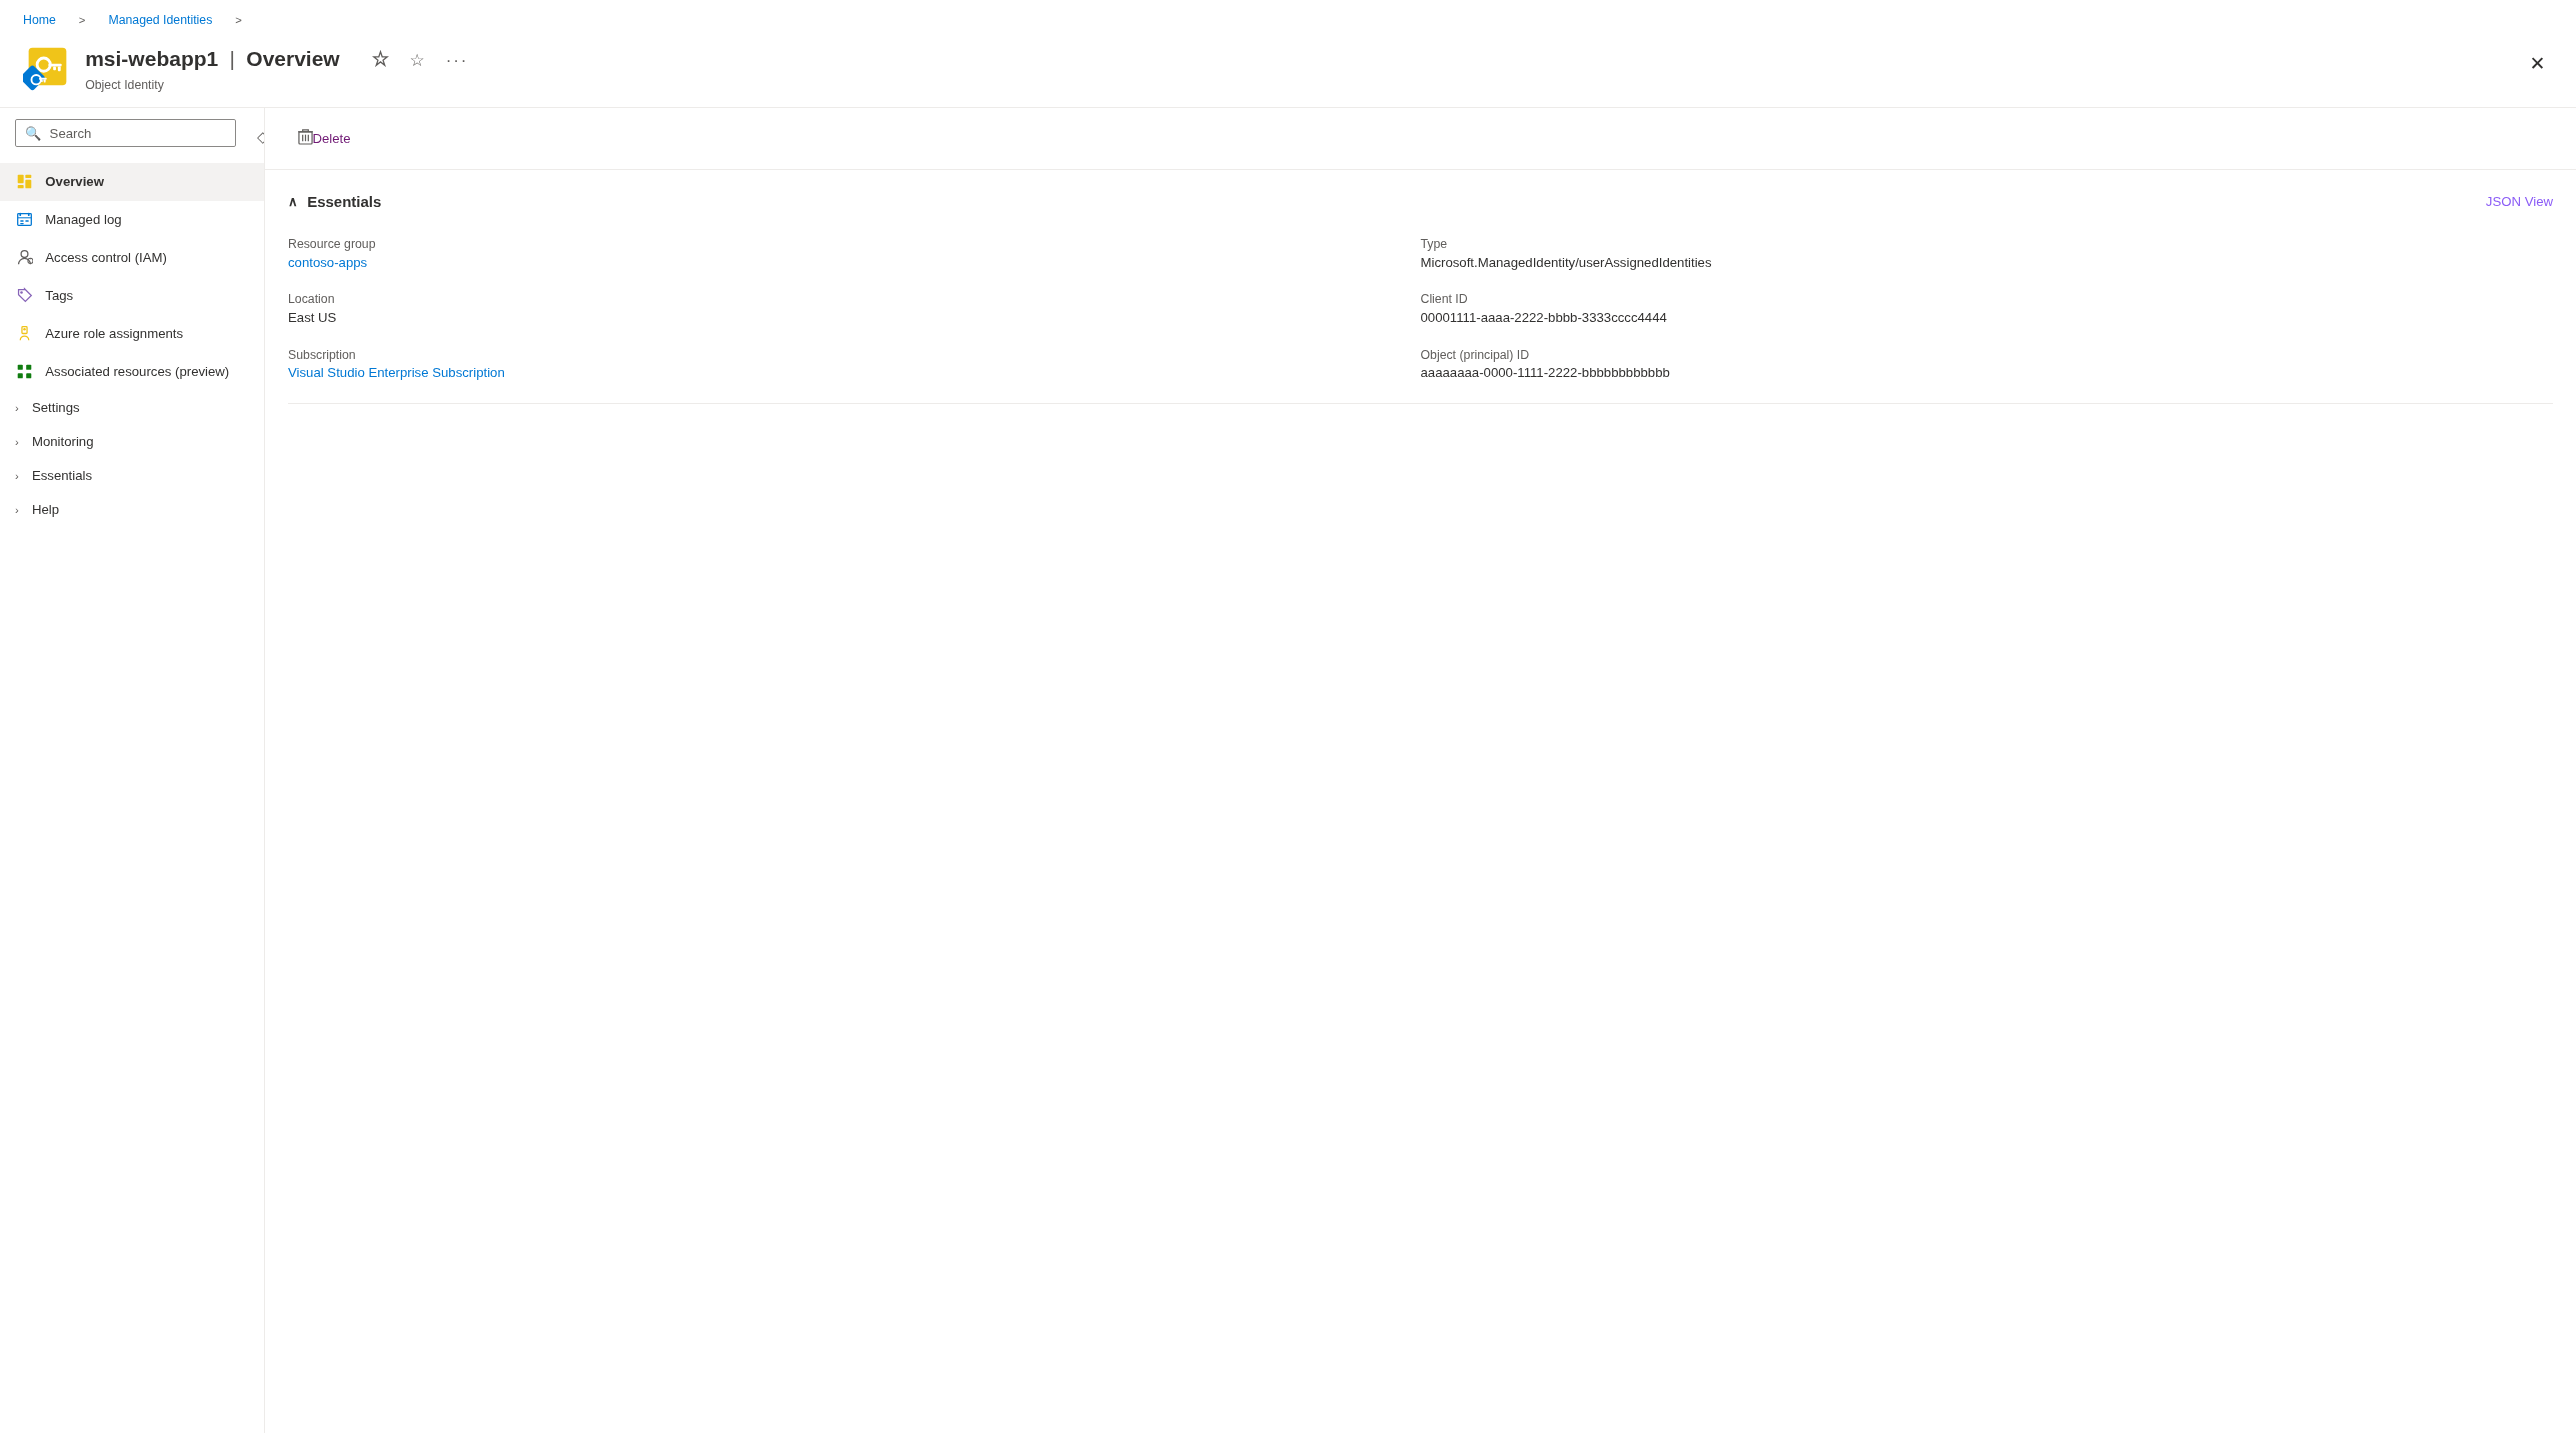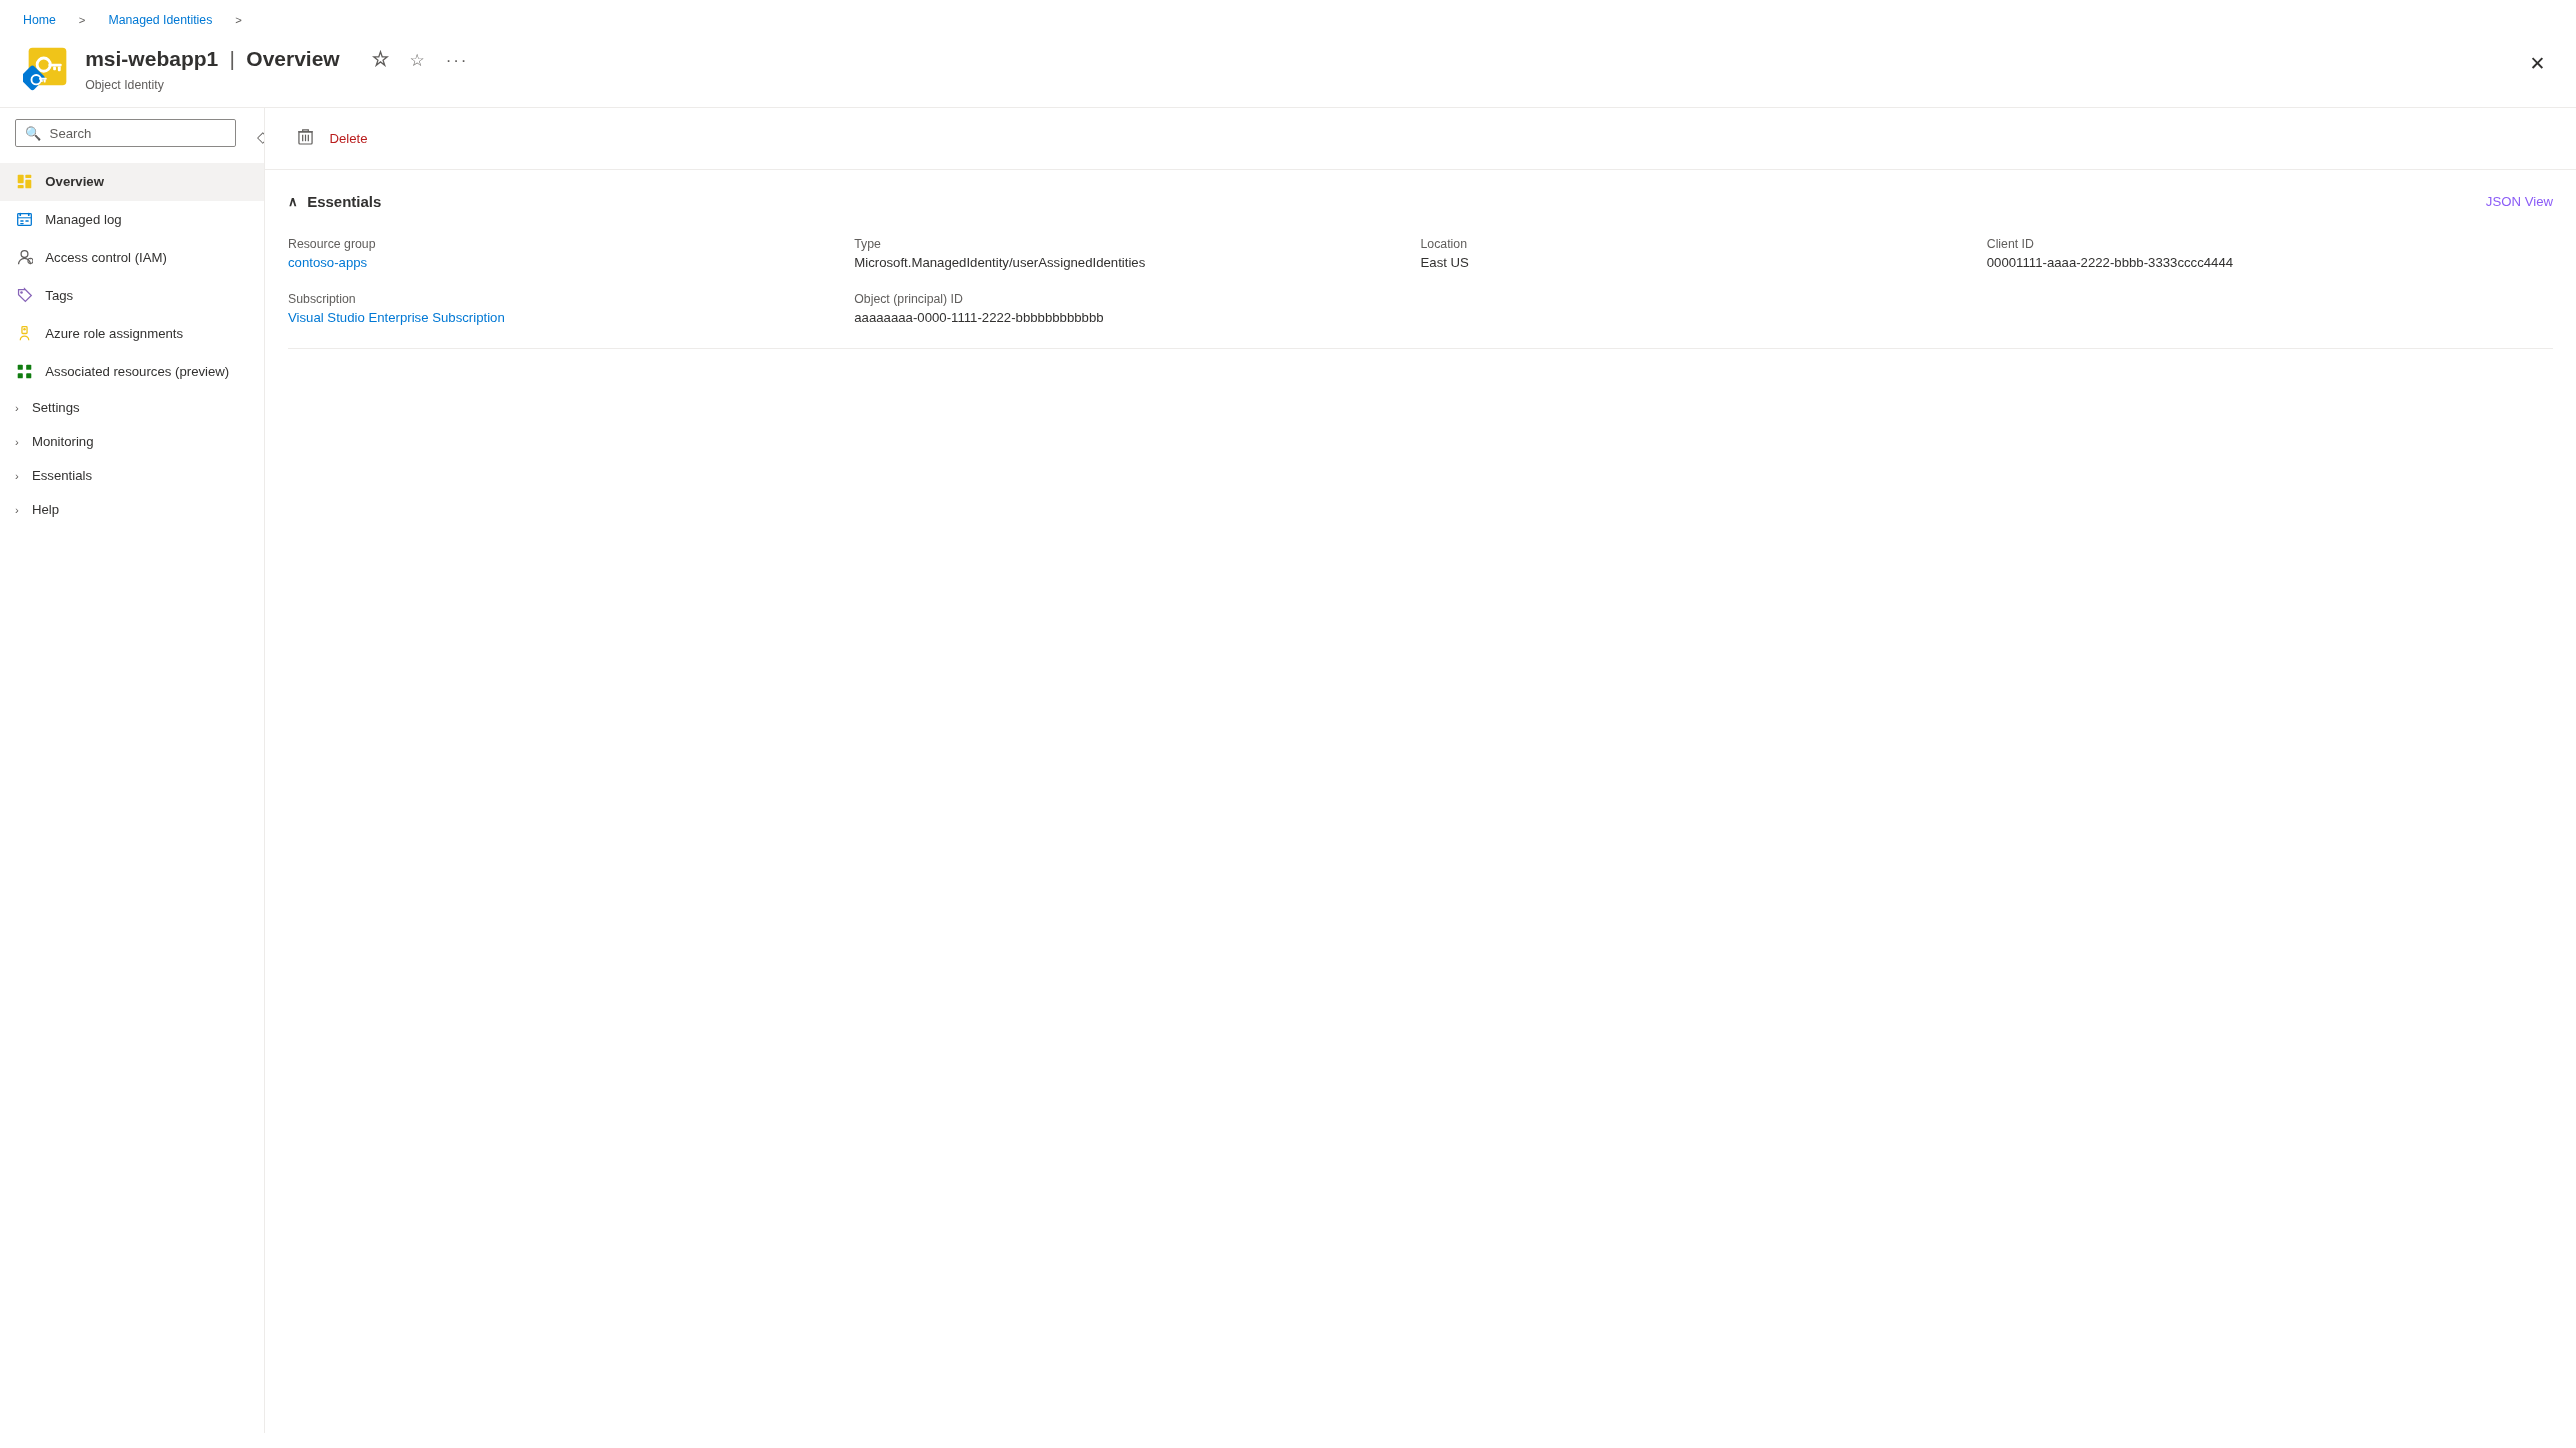--- a/index.html
+++ b/index.html
@@ -194,26 +194,26 @@
     .toolbar {
       display: flex;
       align-items: center;
       padding: 13.2px 23px;
       gap: 7.6px;
       border-bottom: 0.9px solid #edebe9;
     }
     .toolbar-btn {
       display: flex;
       align-items: center;
-      gap: 17px;
+      gap: 0;
       background: none;
       border: none;
       cursor: pointer;
       font-size: 13.2px;
-      color: #b91c1c;
+      color: #701a75;
       padding: 7.6px 9.5px;
       border-radius: 1.9px;
     }
     .toolbar-btn .btn-icon {
       font-size: 15px;
       color: #605e5c;
     }
 
     
     .essentials-section {
@@ -240,21 +240,21 @@
     }
     .json-view-link {
       color: #8b5cf6;
       text-decoration: none;
       font-size: 13.2px;
       cursor: pointer;
       text-align: center;
     }
     .essentials-grid {
       display: grid;
-      grid-template-columns: 1fr 1fr 1fr 1fr;
+      grid-template-columns: 1fr 1fr;
       gap: 0;
     }
     .essentials-item {
       padding: 7.6px 0 15px 0;
     }
     .essentials-label {
       font-size: 12.3px;
       color: #605e5c;
       margin-bottom: 3.8px;
     }

